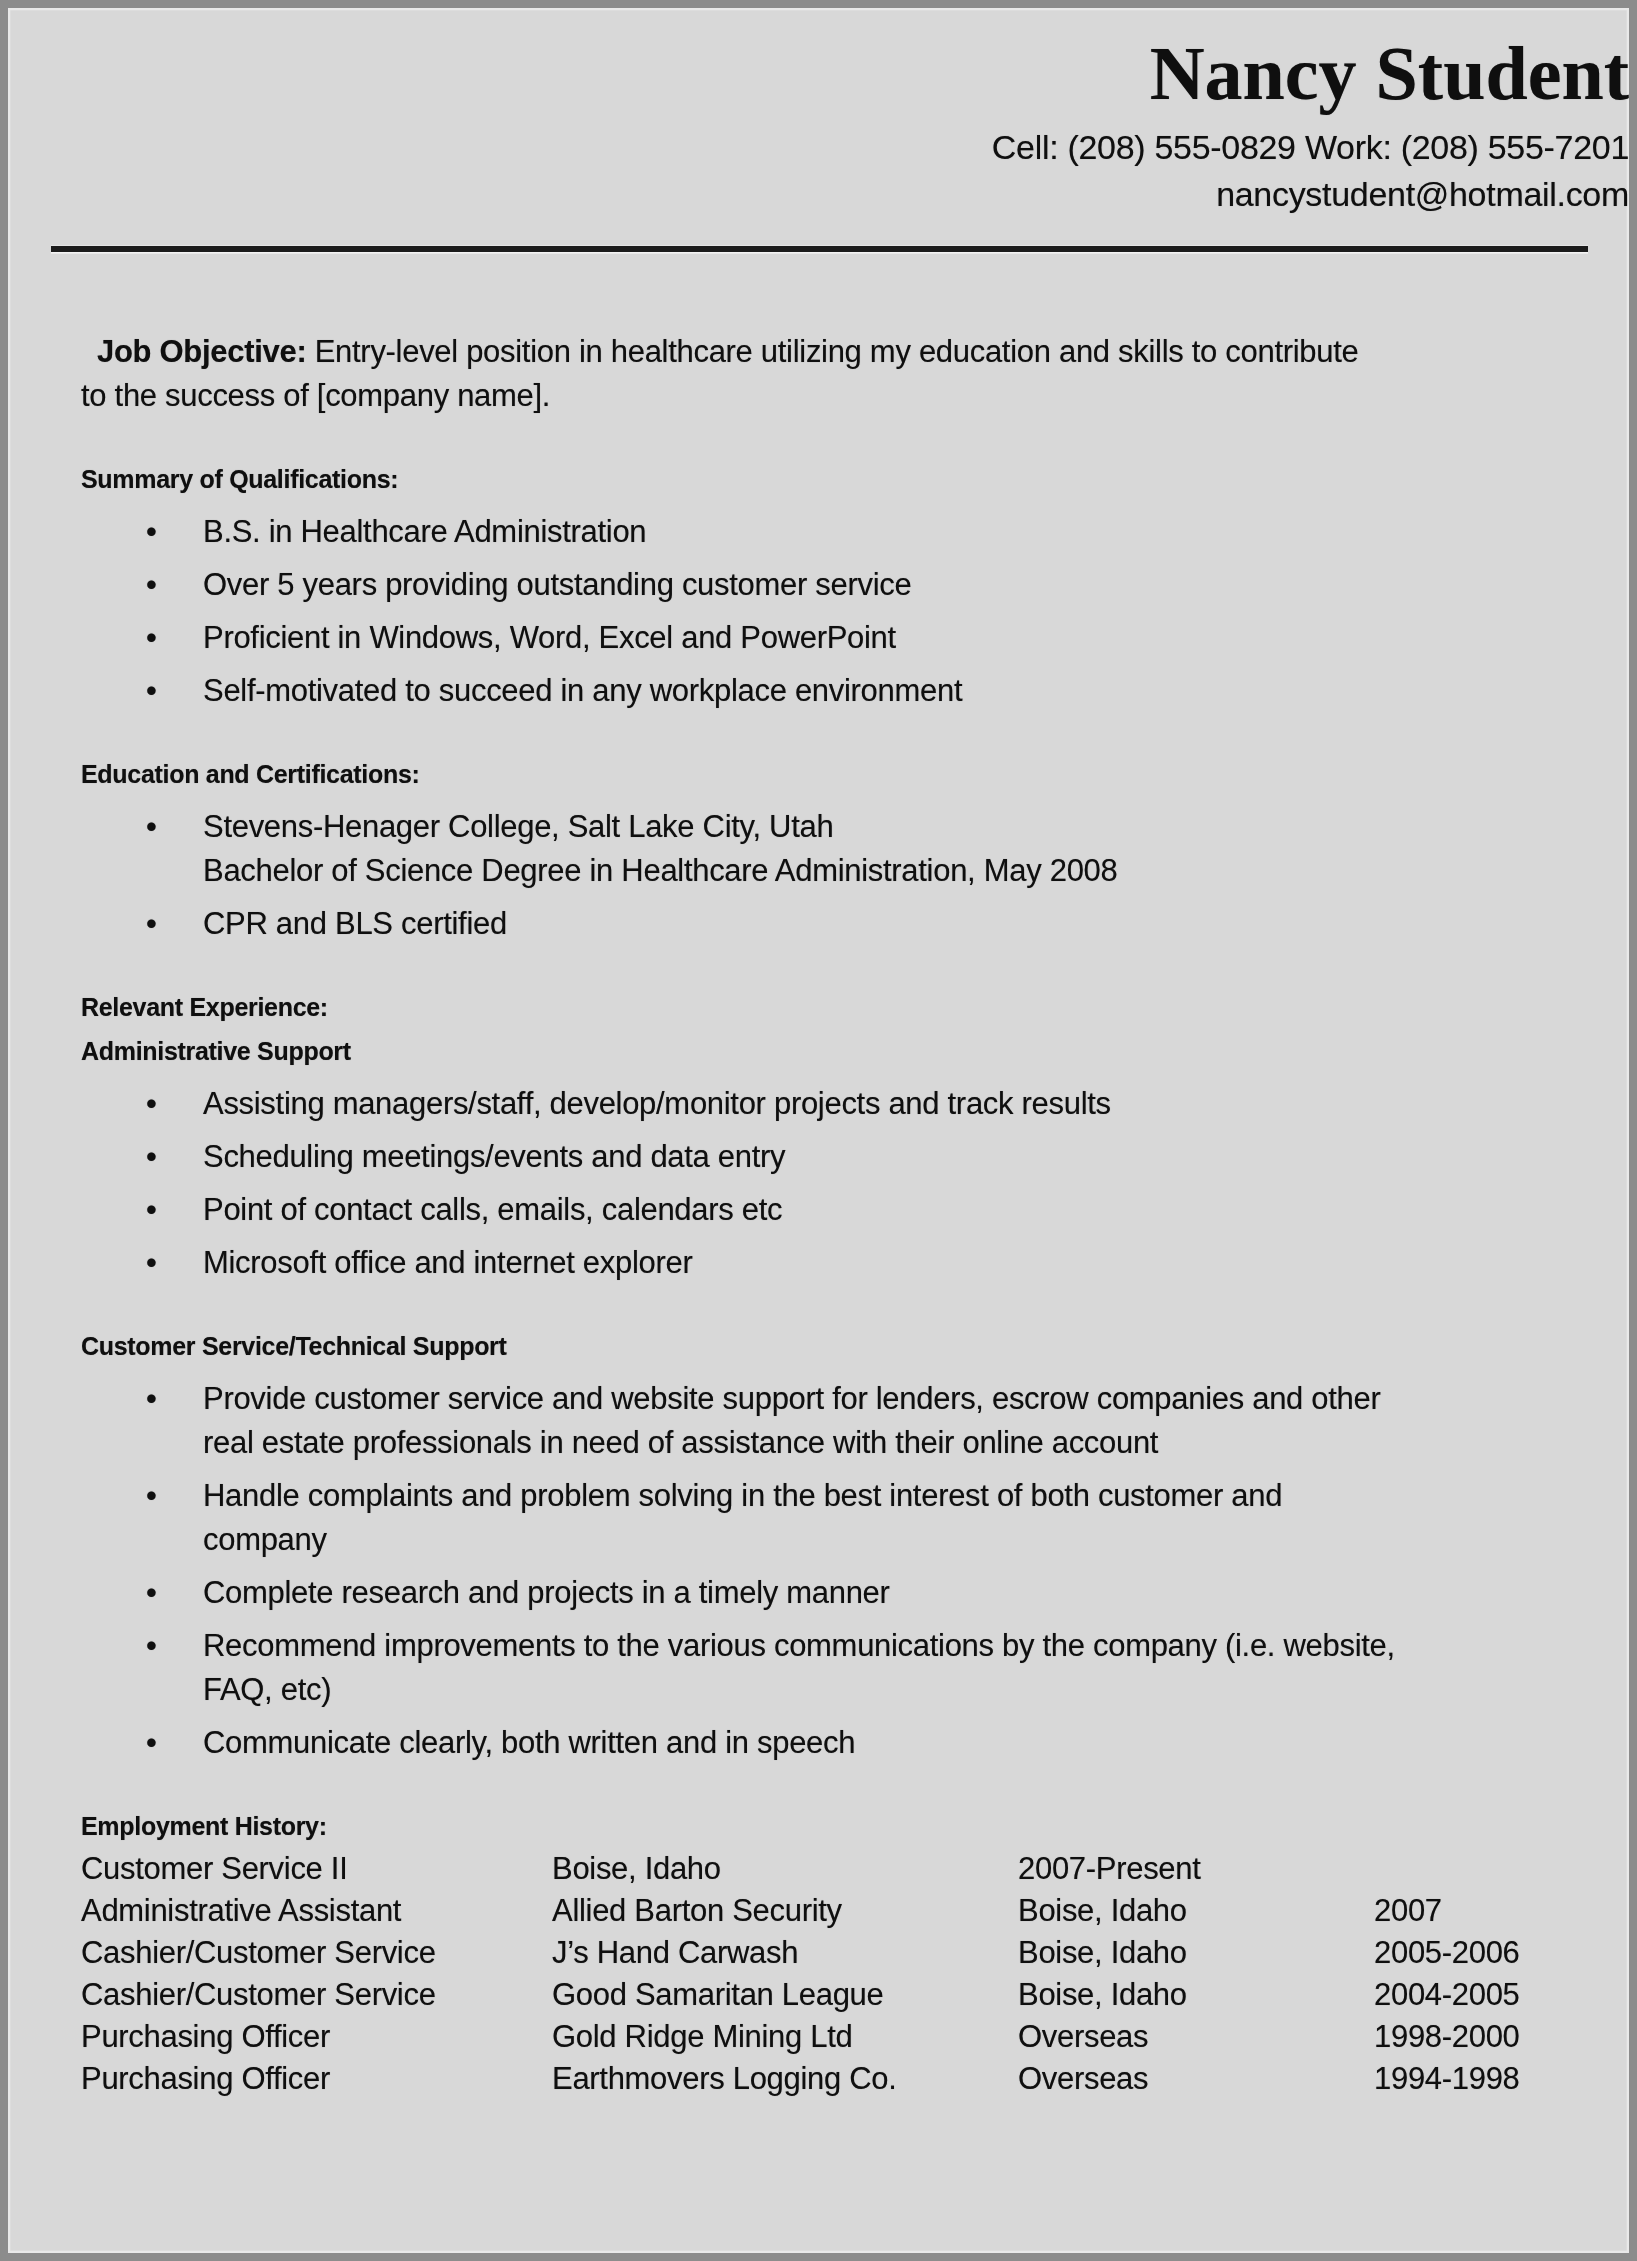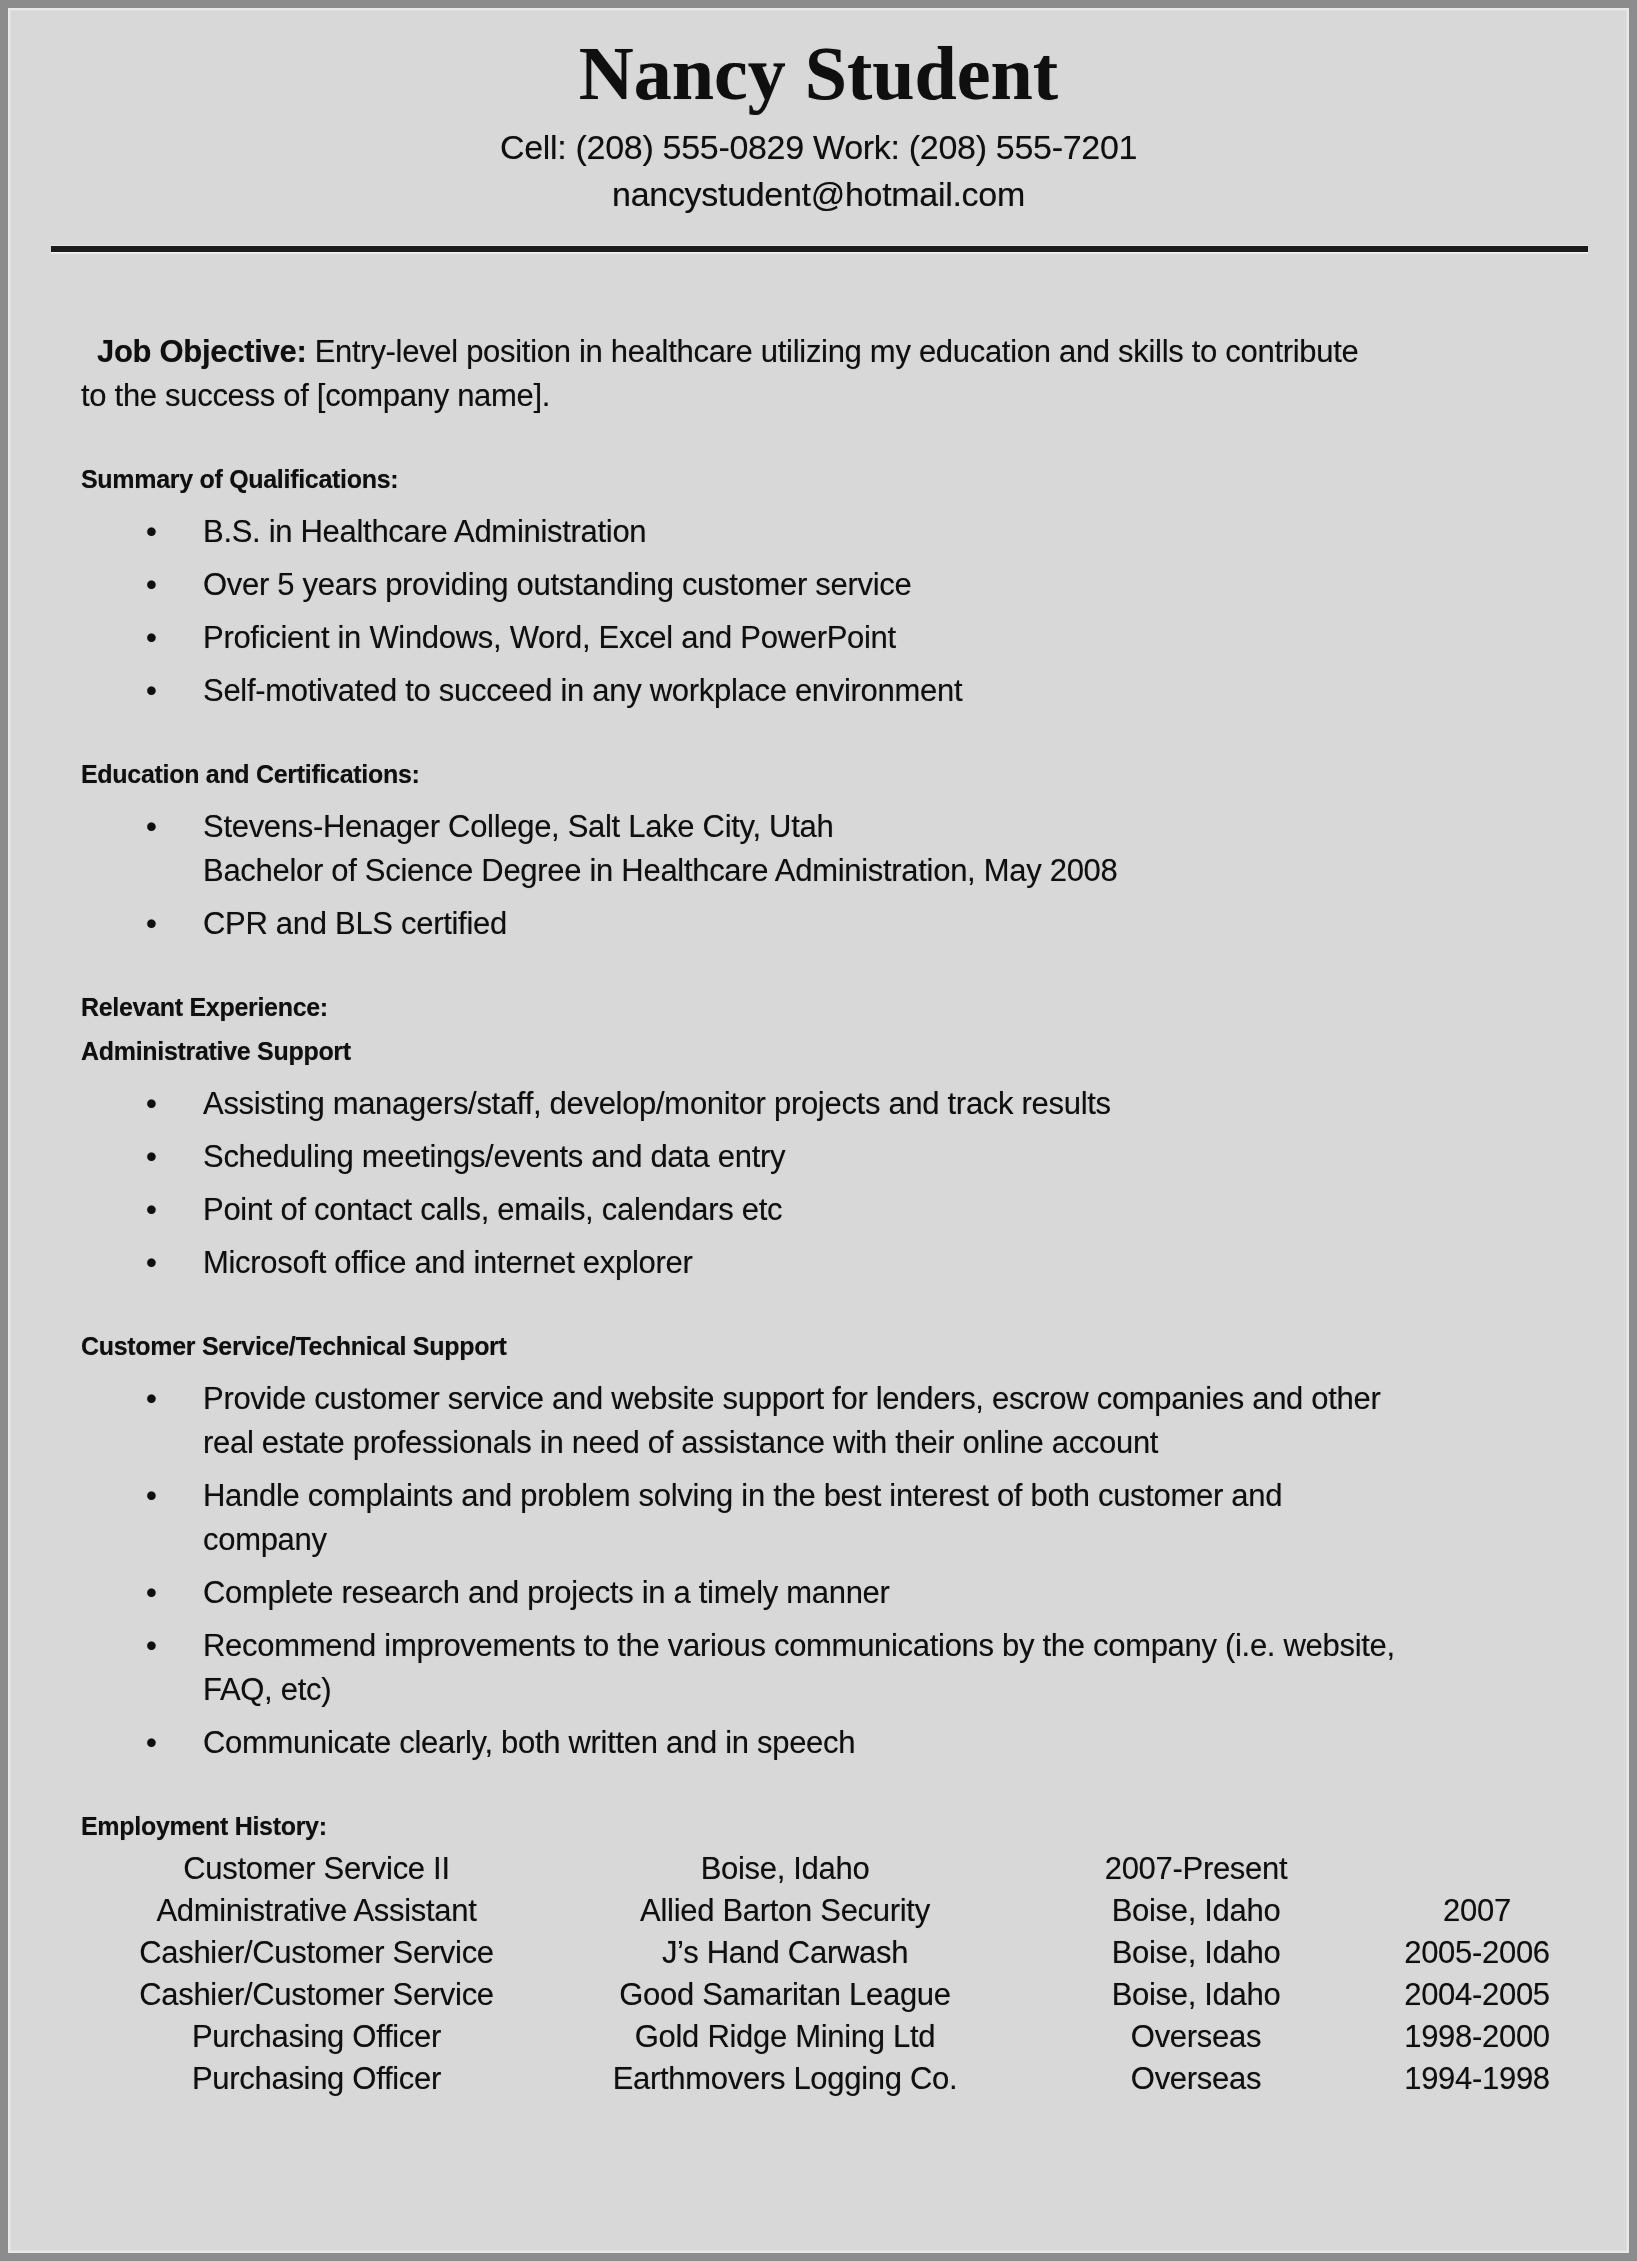--- a/index.html
+++ b/index.html
@@ -12,21 +12,21 @@
   .page {
     position:relative;
     width:1637px; height:2261px;
     background:#d8d8d8;
     border:8.6px solid #8c8c8c;
     box-shadow: inset 0 0 0 2.3px #e9e9e9;
     overflow:hidden;
     text-shadow: 0 0 0.8px rgba(20,20,20,0.45);
   }
   
-  .header { text-align:center; padding-top:23.4px; }
+  .header { text-align:right; padding-top:23.4px; }
   .person-name {
     font-family:"Liberation Serif", serif;
     font-weight:700;
     font-size:76px;
     line-height:1.12;
   }
   .contact { margin-top:7.8px; font-size:34px; line-height:47px; letter-spacing:-0.3px; }
   .divider {
     height:5.5px;
     background:#1b1b1b;
@@ -43,21 +43,21 @@
   .objective { margin-top:78px; white-space:pre-line; }
   .b { font-weight:700;margin-left:16px; }
   section { margin-top:39px; }
   h2 { font-size:25px; line-height:44px; font-weight:700; letter-spacing:-0.3px; }
   ul { list-style:none; }
   li { position:relative; padding-left:122px; white-space:pre-line;margin-top:9px; }
   li::before { content:"\2022"; position:absolute; left:65px; top:0; }
   .sub2 { margin-top:39px; }
   
   .jobtable { line-height:42px; }
-  .jobrow { display:grid; grid-template-columns:471px 466px 356px auto;text-align:center; }
+  .jobrow { display:grid; grid-template-columns:471px 466px 356px auto; }
   .jobrow > div { white-space:nowrap; }
 </style>
 </head>
 <body>
 
 <div class="page">
 
   <header class="header">
     <h1 class="person-name">Nancy Student</h1>
     <div class="contact">

